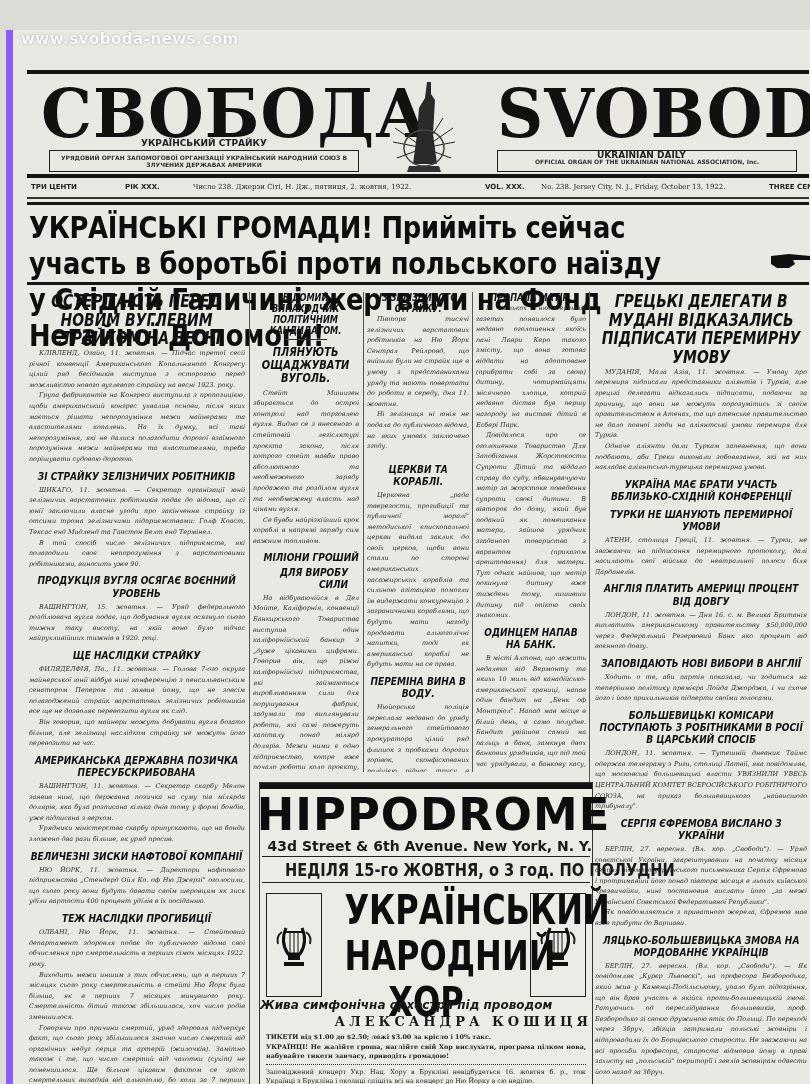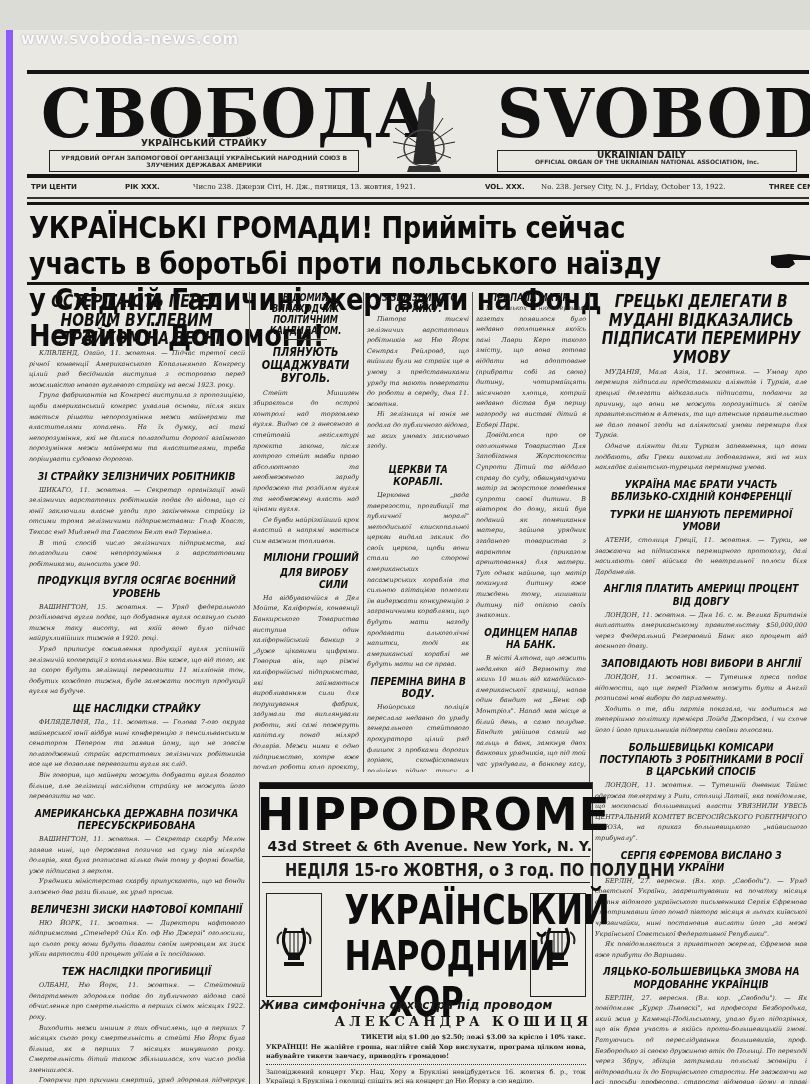--- a/index.html
+++ b/index.html
@@ -152,21 +152,21 @@
     </g>
     <path d="M36 4 L40 4 L40 16 L44 22 L42 56 L46 86 L22 86 L26 56 L28 30 L34 20 Z" fill="#2a2a2a"></path>
     <path d="M18 88 L48 88 L50 94 L16 94 Z" fill="#333"></path>
     <ellipse cx="33" cy="70" rx="20" ry="18" fill="none" stroke="#444" stroke-width="1.5"></ellipse>
   </svg>
 
   <div class="rule-thick" style="top:144px;"></div>
   <div class="dateline">
     <span class="dl-bold" style="left:0;">ТРИ ЦЕНТИ</span>
     <span class="dl-bold" style="left:94px;">РІК XXX.</span>
-    <span style="left:162px;">Число 238. Джерзи Сіті, Н. Дж., пятниця, 13. жовтня, 1921.</span>
+    <span style="left:162px;">Число 238. Джерзи Сіті, Н. Дж., пятниця, 2. жовтня, 1922.</span>
     <span class="dl-bold" style="left:454px;">VOL. XXX.</span>
     <span style="left:510px;">No. 238. Jersey City, N. J., Friday, October 13, 1922.</span>
     <span class="dl-bold" style="left:738px;">THREE CENTS</span>
   </div>
   <div class="rule-thin" style="top:167px;"></div>
 
   <div class="rule-thick" style="top:172px; height:3px;"></div>
   <div class="banner">УКРАЇНСЬКІ ГРОМАДИ! Прийміть сейчас участь в боротьбі проти польського наїзду у Східній Галичині, жертвами на Фонд Негайної Допомоги!</div>
   <svg class="hand" viewBox="0 0 44 22">
     <path d="M2 8 L20 6 L42 8 L42 12 L24 12 L26 16 L20 20 L8 20 L2 16 Z" fill="#111"></path>
@@ -180,42 +180,41 @@
 
   <div class="col" style="left:16px; width:216px; height:808px;">
     <div class="hd hd-xl">ОСТЕРІГАЮТЬ ПЕРЕД НОВИМ ВУГЛЕВИМ СТРАЙКОМ НА ВЕСНІ</div>
     <p class="body">КЛІВЛЕНД, Огайо, 11. жовтня. — Підчас третої сесії річної конвенції Американського Копальняного Конгресу цілий ряд бесідників виступив з осторогою перед можливістю нового вуглевого страйку на весні 1923. року.</p>
     <p class="body">Група фабрикантів на Конгресі виступила з пропозицією, щоби американський конгрес ухвалив основи, після яких мається рішати непорозуміння межи майнерами та властителями копалень. На їх думку, всі такі непорозуміння, які не далися полагодити дорогої взаїмного порозуміння межи майнерами та властителями, треба порішувати судовою дорогою.</p>
     <div class="hd hd-l">ЗІ СТРАЙКУ ЗЕЛІЗНИЧИХ РОБІТНИКІВ</div>
     <p class="body">ШИКАГО, 11. жовтня. — Секретар організації юнії зелізничих варстатових робітників подає до відома, що сі юнії заключили власне угоди про закінчення страйку із отсими трома зелізничими підприємствами: Голф Коаст, Тексас енд Мидленд та Гавстон Белт енд Термінел.</p>
     <p class="body">В той спосіб число зелізничих підприємств, які полагодили своє непорозуміння з варстатовими робітниками, виносить уже 90.</p>
     <div class="hd hd-l">ПРОДУКЦІЯ ВУГЛЯ ОСЯГАЄ ВОЄННИЙ УРОВЕНЬ</div>
     <p class="body">ВАШИНГТОН, 15. жовтня. — Уряд федерального розділювача вугля подає, що добування вугля осягнуло сього тижня таку висоту, на якій воно було підчас найрухливійших тижнів в 1920. році.</p>
-    <p class="body">Уряд приписує оживлення продукції вугля успішній зелізничій кооперації з копальнями. Він каже, що від того, як за скоро будуть зелізниці перевозити 11 мілліонів тон, добутих кождого тижня, буде залежати поступ продукції вугля на будуче.</p>
     <div class="hd hd-l">ЩЕ НАСЛІДКИ СТРАЙКУ</div>
     <p class="body">ФИЛЯДЕЛФІЯ, Па., 11. жовтня. — Голова 7-ого округа майнерської юнії відбув нині конференцію з пенсильванським сенатором Пепером та заявив йому, що не зовсім полагоджений страйк варстатових зелізничих робітників все ще не дозволяє перевозити вугля як слід.</p>
     <p class="body">Він говорив, що майнери можуть добувати вугля богато більше, але зелізниці наслідком страйку не можуть його перевозити на час.</p>
     <div class="hd hd-l">АМЕРИКАНСЬКА ДЕРЖАВНА ПОЗИЧКА ПЕРЕСУБСКРИБОВАНА</div>
     <p class="body">ВАШИНГТОН, 11. жовтня. — Секретар скарбу Мелон заявив нині, що державна позичка на суму пів мілярда долярів, яка була розписана кілька днів тому у формі бондів, уже підписана з верхом.</p>
     <p class="body">Урядники міністерства скарбу припускають, що на бонди зложено два рази більше, як уряд просив.</p>
     <div class="hd hd-l">ВЕЛИЧЕЗНІ ЗИСКИ НАФТОВОЇ КОМПАНІЇ</div>
     <p class="body">НЮ ЙОРК, 11. жовтня. — Директори нафтового підприємства „Стендерд Ойл Ко. оф Ню Джерзі" оголосили, що сього року вони будуть давати своїм шеровцям як зиск удїли вартости 400 процент удїлів в їх посіданню.</p>
     <div class="hd hd-l">ТЕЖ НАСЛІДКИ ПРОГИБИЦІЇ</div>
     <p class="body">ОЛБАНІ, Ню Йорк, 11. жовтня. — Стейтовий департамент здоровля подає до публичного відома свої обчислення про смертельність в перших сімох місяцях 1922. року.</p>
     <p class="body">Виходить межи иншим з тих обчислень, що в перших 7 місяцях сього року смертельність в стейті Ню Йорк була більша, як в перших 7 місяцях минувшого року. Смертельність дітий також збільшилася, хоч число родів зменшилося.</p>
     <p class="body">Говорячи про причини смертий, уряд здоровля підчеркує факт, що сього року збільшилося значно число смертий від органічних недуг серця та артерій (жилочків). Замітно також і те, що число смертий від чахотки (сухіт) не поменшилося. Ще більше цікавим фактом се зріст смертельних випадків від алькоголю, бо коли за 7 перших місяців 1921. року померло 83 людий, то сього року померло від сеї причини 172, себто коло два рази тільки. Найбільший зріст смертий від алькоголю слідно було в самім таки місті Ню Йорку; смертельність від алькоголю по селах нюйорського стейту не зросла богато, а зате найнизший зріст смертий від горівчаного застроєння помітно по містах в північній части стейту.</p>
 
   </div>
 
   <div class="col" style="left:240px; width:106px; height:480px;">
     <div class="hd hd-m">ВІДОМИЙ ВИНАХОДЧИК ПОЛІТИЧНИМ КАНДИДАТОМ.</div>
     <div class="short-rule"></div>
     <div class="hd hd-l" style="font-size:12px;">ПЛЯНУЮТЬ ОЩАДЖУВАТИ ВУГОЛЬ.</div>
     <p class="body">Стейт Мишиген збирається до острої контролі над торговлею вугля. Видно се з внесеного в стейтовій легіслятурі проєкта закона, після котрого стейт мавби право абсолютного та необмеженого заряду продажею та розділом вугля та необмежену власть над цінами вугля.</p>
-    <p class="body">Се бувби найрізкійший крок властий в напрямі мається сим важним топливом.</p>
+    <p class="body">Се бувби найрізкійший крок кораблі в напрямі заряду сим важним топливом.</p>
     <div class="hd hd-l" style="text-align:left; margin-left:0;">МІЛІОНИ ГРОШИЙ</div>
     <div class="hd hd-l" style="text-align:right; margin-top:0; margin-right:0;">ДЛЯ ВИРОБУ СИЛИ</div>
     <p class="body">На відбуваючійся в Дел Мойте, Каліфорнія, конвенції Банкирського Товариства виступив один каліфорнійський банкир з „дуже цікавими цифрами. Говорив він, що ріжні каліфорнійські підприємства, які займаються виробливанням сили для порушування фабрик, задумали та виплянували роботи, які самі пожеруть капіталу понад мілярд долярів. Межи ними є одно підприємство, котре вже почало роботи коло проєкту, що має коштувати о 15 мілїонів більше як коштував Панамський Канал.</p>
   </div>
 
   <div class="col" style="left:354px; width:102px; height:480px;">
     <div class="hd hd-m">ІЗ ЗЕЛІЗНИЧОГО СТРАЙКУ.</div>
     <p class="body">Півтора тисячі зелізничих варстатових робітників на Ню Йорк Сентрал Рейлровд, що вийшли були на страйк ще в умову з представниками уряду та мають повертати до роботи в середу, дня 11. жовтня.</p>
     <p class="body">Ні зелізниця ні юнія не подала до публичного відома, на яких умовах заключено згоду.</p>
     <div class="hd hd-l" style="margin-top:12px;">ЦЕРКВИ ТА КОРАБЛІ.</div>
@@ -236,21 +235,20 @@
   <div class="col" style="left:582px; width:212px; height:808px;">
     <div class="hd hd-xl">ГРЕЦЬКІ ДЕЛЕГАТИ В МУДАНІ ВІДКАЗАЛИСЬ ПІДПИСАТИ ПЕРЕМИРНУ УМОВУ</div>
     <p class="body">МУДАНІЯ, Мала Азія, 11. жовтня. — Умову про перемиря підписали представники аліянтів і Турків, але грецькі делегати відказались підписати, подаючи за причину, що вони не можуть порозумітись зі своїм правительством в Атенах, та що атенське правительство не дало повної згоди на аліянтські умови перемиря для Турків.</p>
     <p class="body">Одначе аліянти дали Туркам запевнення, що вони подбають, аби Греки виконали зобовязання, які на них накладає аліянтсько-турецька перемирна умова.</p>
     <div class="hd hd-l">УКРАЇНА МАЄ БРАТИ УЧАСТЬ ВБЛИЗЬКО-СХІДНІЙ КОНФЕРЕНЦІЇ</div>
     <div class="hd hd-l">ТУРКИ НЕ ШАНУЮТЬ ПЕРЕМИРНОЇ УМОВИ</div>
     <p class="body">АТЕНИ, столиця Греції, 11. жовтня. — Турки, не зважаючи на підписання перемирного протоколу, далі насилають свої війська до невтральної полоси біля Дарданелів.</p>
     <div class="hd hd-l">АНГЛІЯ ПЛАТИТЬ АМЕРИЦІ ПРОЦЕНТ ВІД ДОВГУ</div>
     <p class="body">ЛОНДОН, 11. жовтня. — Дня 16. с. м. Велика Британія виплатить американському правительству $50,000,000 через Федеральний Резервовий Банк яко процент від воєнного довгу.</p>
     <div class="hd hd-l">ЗАПОВІДАЮТЬ НОВІ ВИБОРИ В АНГЛІЇ</div>
-    <p class="body">ЛОНДОН, 11. жовтня. — Тутешня преса подає відомости, що ще перед Різдвом можуть бути в Англії розписані нові вибори до парламенту.</p>
     <p class="body">Ходить о те, аби партія показала, чи годиться на теперішню політику премієра Лойда Джорджа, і чи схоче його і його прихильників підперти своїми голосами.</p>
     <div class="hd hd-l">БОЛЬШЕВИЦЬКІ КОМІСАРИ ПОСТУПАЮТЬ З РОБІТНИКАМИ В РОСІЇ В ЦАРСЬКИЙ СПОСІБ</div>
     <p class="body">ЛОНДОН, 11. жовтня. — Тутешній дневник Таймс одержав телеграму з Риги, столиці Латвії, яка повідомляє, що московські большевицькі власти УВЯЗНИЛИ УВЕСЬ ЦЕНТРАЛЬНИЙ КОМІТЕТ ВСЕРОСІЙСЬКОГО РОБІТНИЧОГО СОЮЗА, на приказ большевицького „найвисшого трибуналу".</p>
     <div class="hd hd-l">СЕРГІЯ ЄФРЕМОВА ВИСЛАНО З УКРАЇНИ</div>
     <p class="body">БЕРЛІН, 27. вересня. (Вл. кор. „Свободи"). — Уряд совєтської України, заарештувавши на початку місяця серпня відомого українського письменника Сергія Єфремова і протримавши його понад півтора місяця в льохах київської чрезвичайки, нині постановив вислати його „за межі Української Совєтської Федеративної Републики".</p>
     <p class="body">Як повідомляється з приватного жерела, Єфремов мав вже прибути до Варшави.</p>
     <div class="hd hd-l">ЛЯЦЬКО-БОЛЬШЕВИЦЬКА ЗМОВА НА МОРДОВАННЄ УКРАЇНЦІВ</div>
     <p class="body">БЕРЛІН, 27. вересня. (Вл. кор. „Свободи"). — Як повідомляє „Курєр Львовскі", на професора Безбородька, який жив у Каменці-Подільському, упало було підозріння, що він брав участь в якійсь проти-большевицькій змові. Ратуючись од переслідування большевиків, проф. Безбородько зі своєю дружиною втік до Польщі. По переході через Збруч, збігців затримали польські жовніри і відпровадили їх до Борщівського старости. Не зважаючи на всі просьби професора, староста відмовив йому в праві захисту на „польській" територїї і звелів жовнірам одвести його назад за Збруч.</p>
 
   </div>
@@ -287,20 +285,20 @@
         <rect x="10" y="40" width="20" height="4" fill="#111"></rect>
       </svg>
     </div>
 
     <div class="ad-choir">
       <div>УКРАЇНСЬКИЙ</div>
       <div>НАРОДНИЙ ХОР</div>
     </div>
     <div class="ad-orch">Жива симфонічна орхестра під проводом</div>
     <div class="ad-cond">АЛЕКСАНДРА КОШИЦЯ</div>
-    <div class="ad-small" style="top:250px; text-align:right; font-weight:bold;">ТИКЕТИ від $1.00 до $2.50; ложі $3.00 за крісло і 10% такс.</div>
+    <div class="ad-small" style="top:250px; text-align:left; font-weight:bold;">ТИКЕТИ від $1.00 до $2.50; ложі $3.00 за крісло і 10% такс.</div>
     <div class="ad-small" style="top:260px; font-weight:bold;">УКРАЇНЦІ! Не жалійте гроша, наглійте свій Хор вислухати, програма цілком нова, набувайте тикети завчасу, приводіть громадою!</div>
     <div class="ad-dots" style="top:281px;"></div>
     <div class="ad-small" style="top:285px;">Заповіджений концерт Укр. Нац. Хору в Брукліні невідбудеться 16. жовтня б. р., тож Українці з Брукліна і околиці спішіть всі на концерт до Ню Йорку в сю неділю.</div>
     <div class="ad-rule" style="top:304px; height:2px;"></div>
     <div class="ad-small" style="top:307px; font-weight:bold;">ТИКЕТИ до пятниці можна набути в адм. „Свободи", 83 Гренд Стр., Джерзи Сіті, Н. Дж., і в Українськім Бюрі, 30 Іст Сема улиця в Ню Йорку. В суботу і неділю в Гіподромі при касі.</div>
   </div>
 </div>
 
 </body></html>

